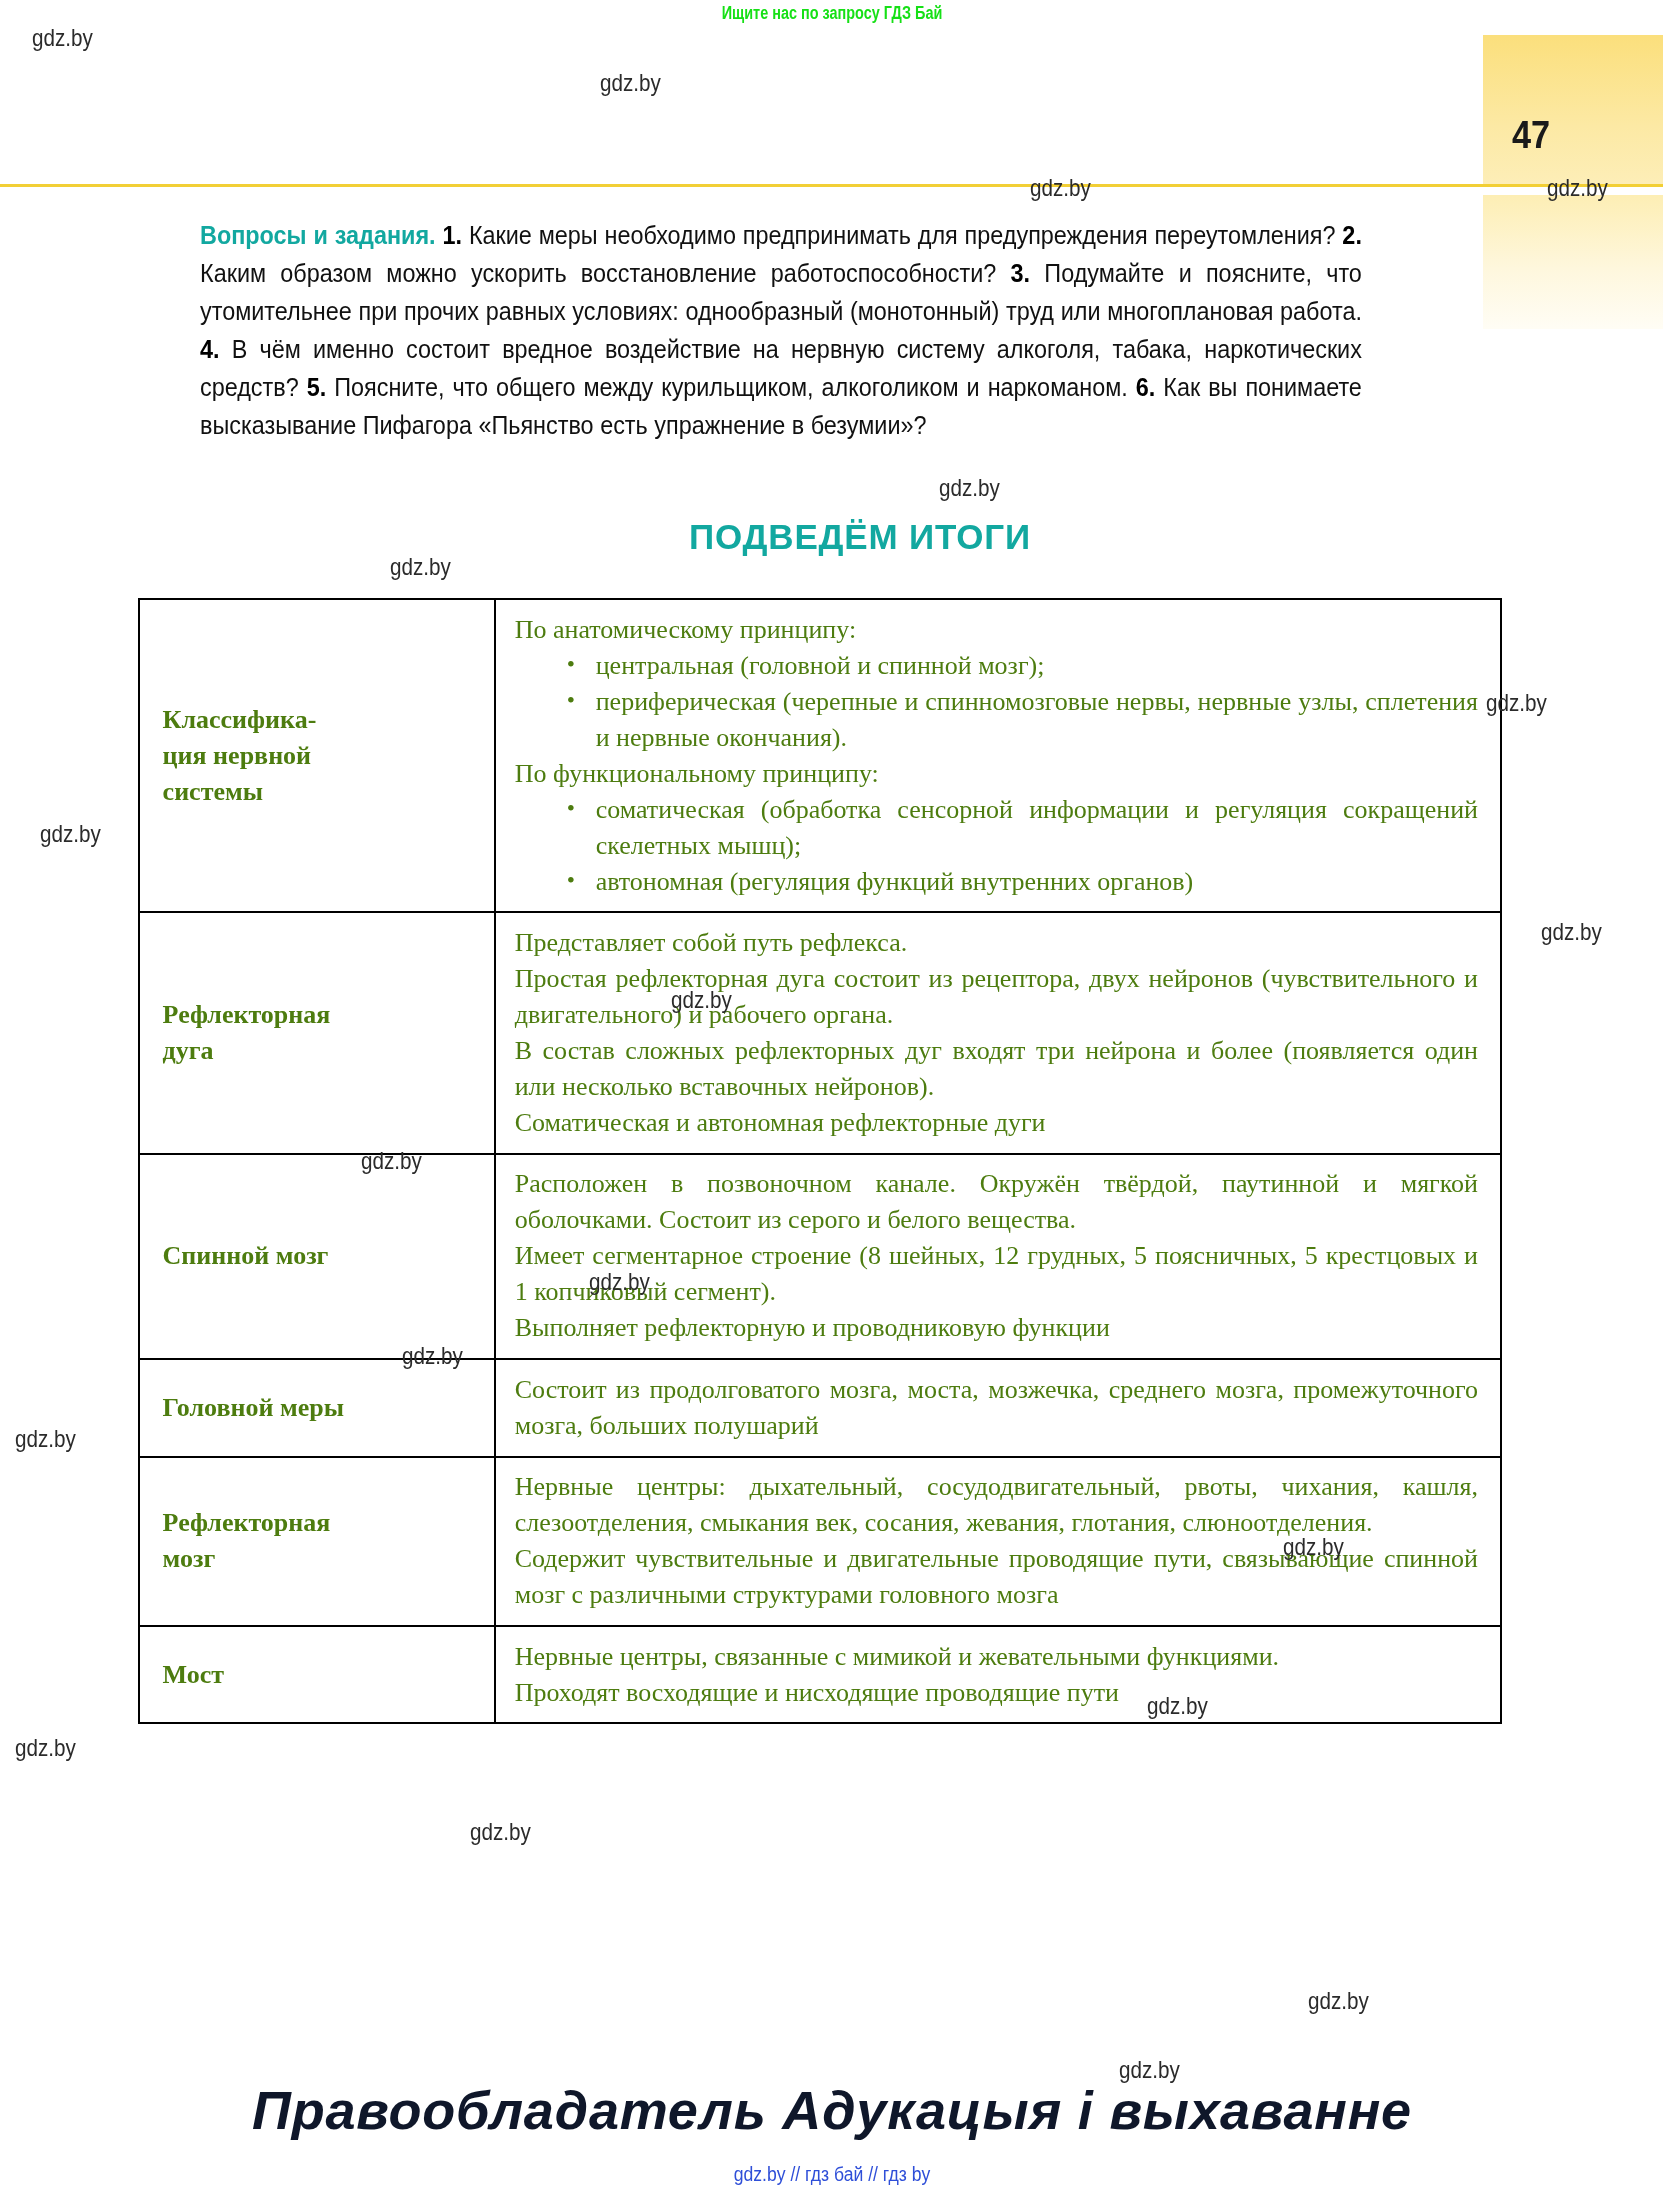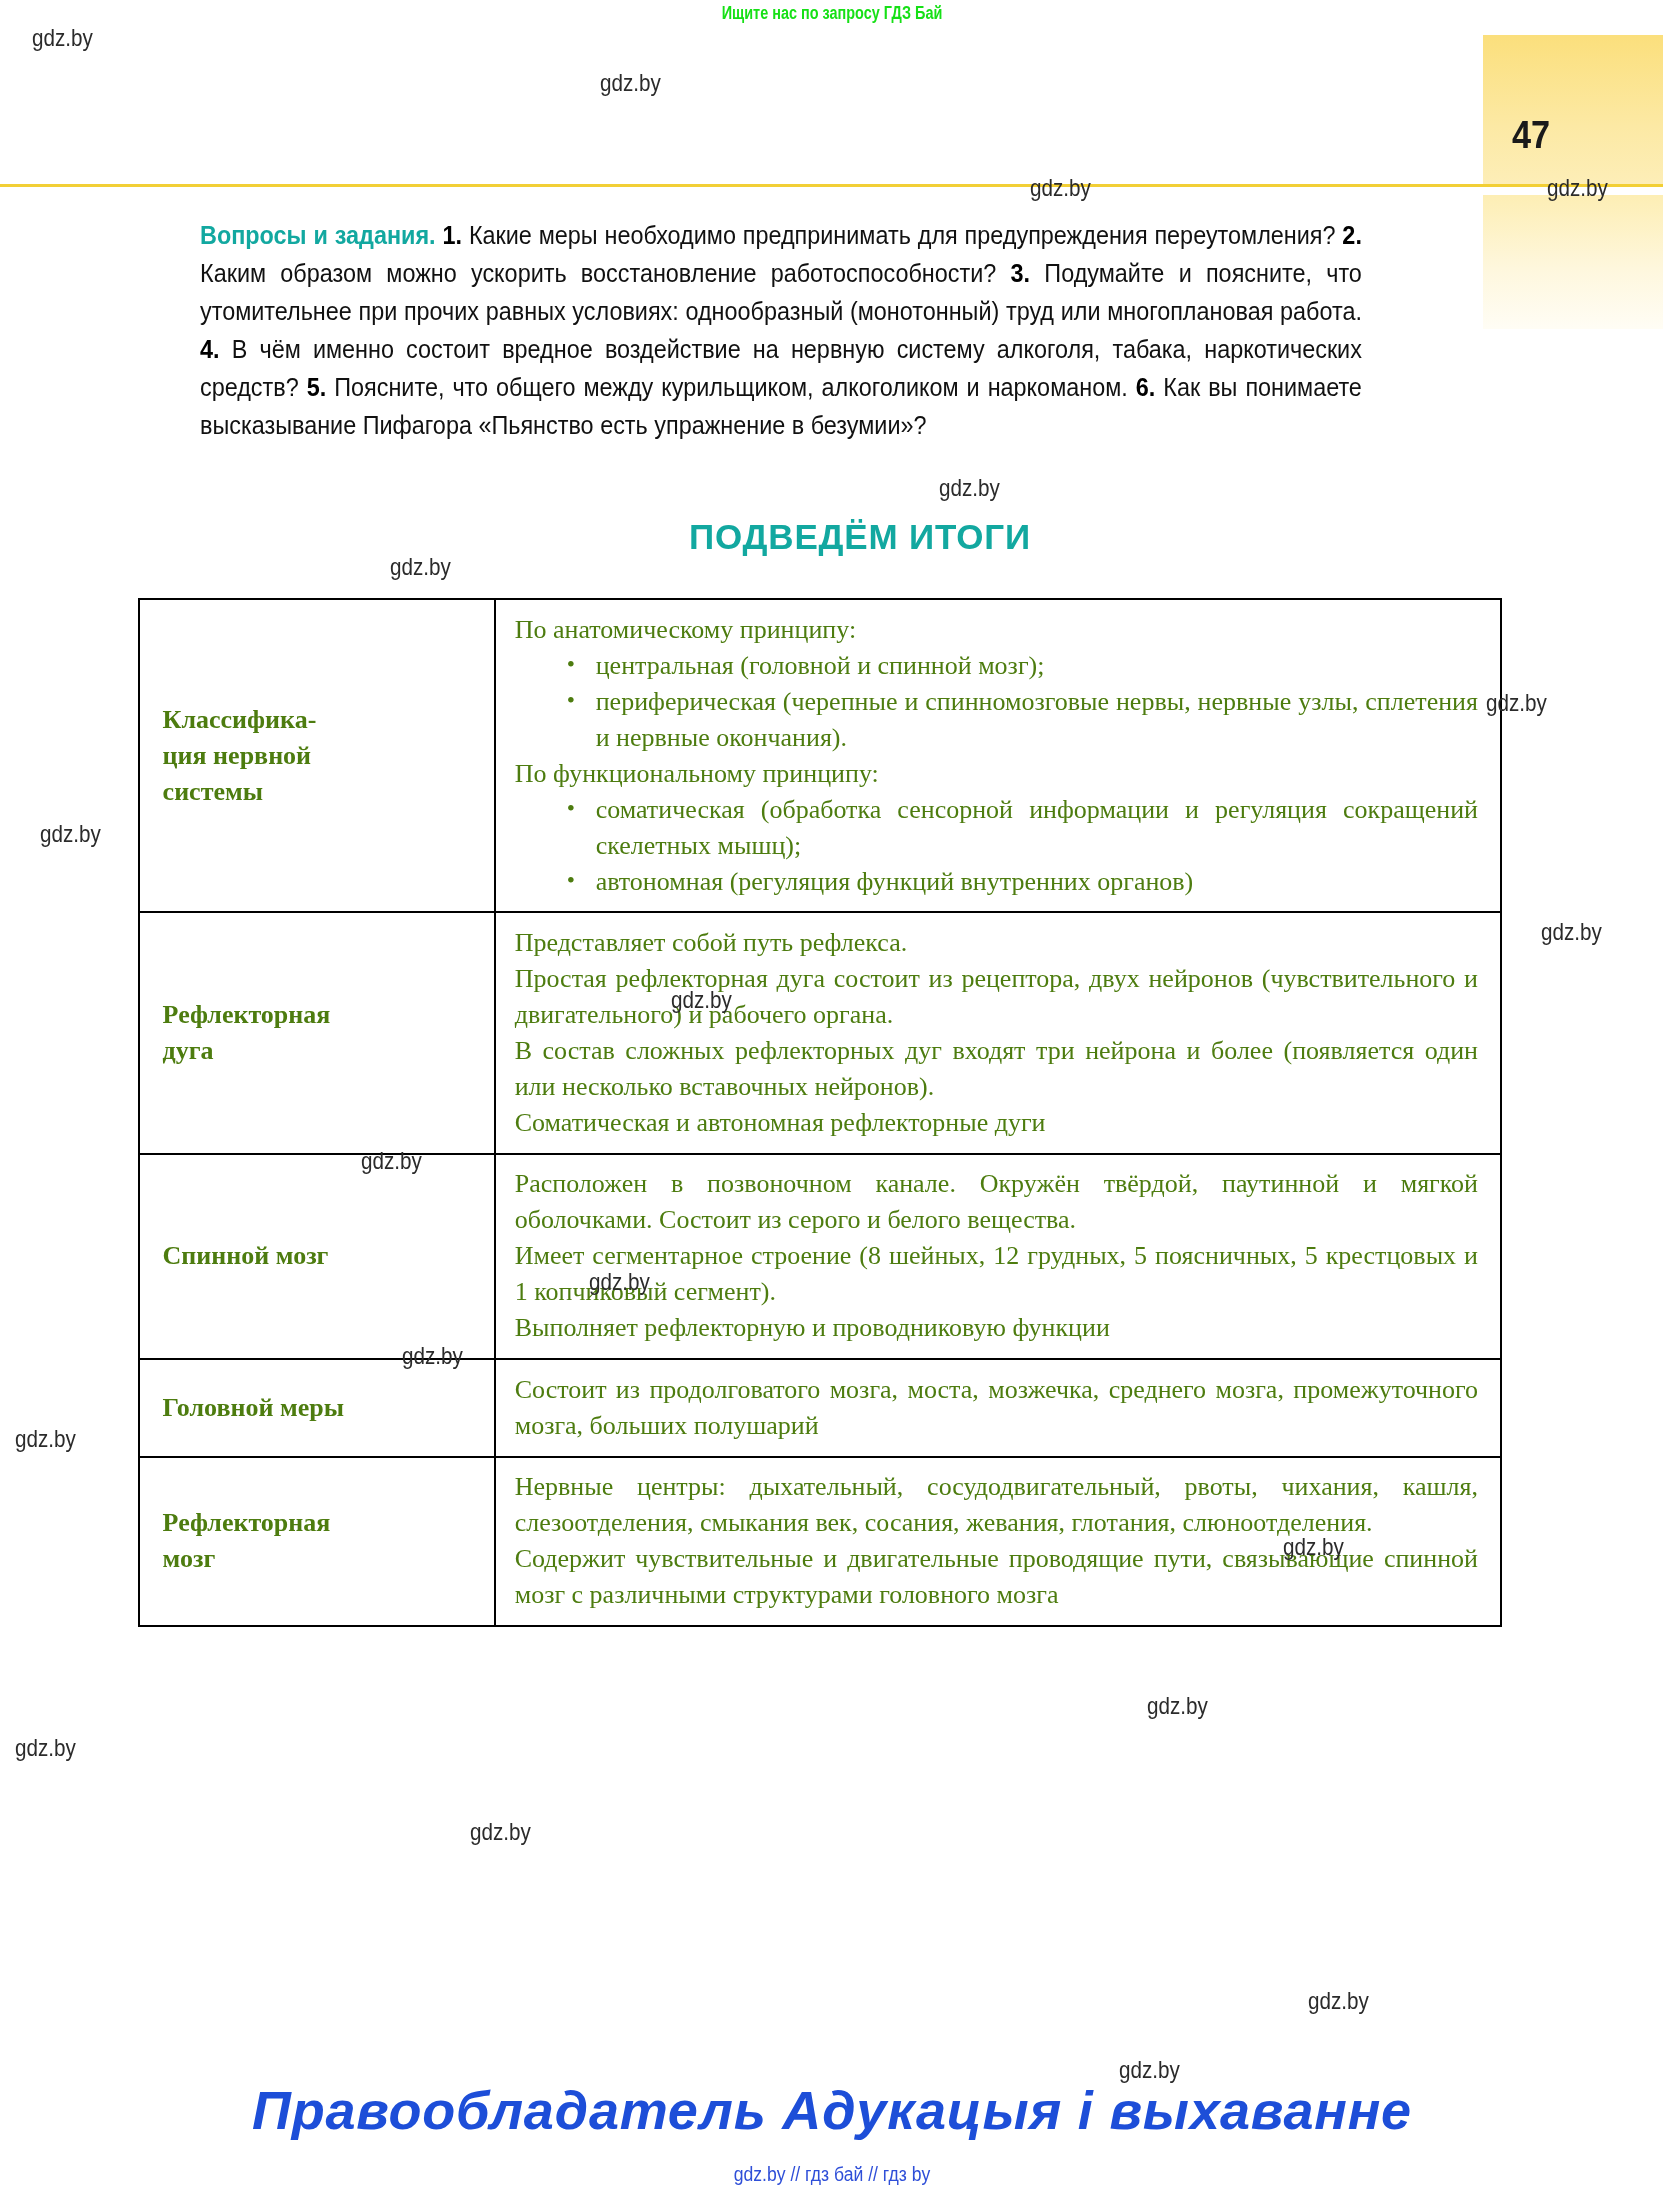--- a/index.html
+++ b/index.html
@@ -169,21 +169,21 @@
   #copyright-watermark {
     position: absolute;
     left: 0;
     top: 2079px;
     width: 1664px;
     text-align: center;
     font-family: "Liberation Sans", sans-serif;
     font-style: italic;
     font-weight: bold;
     font-size: 54px;
-    color: #1d4ed8;
+    color: #0f172a;
     letter-spacing: 0.8px;
   }
   #footer-links {
     position: absolute;
     left: 0;
     top: 2163px;
     width: 1664px;
     text-align: center;
     font-family: "Liberation Sans", sans-serif;
     font-size: 20px;
@@ -258,20 +258,29 @@
         </td>
       </tr>
       <tr>
         <td class="term">
           <span class="def-line">Рефлекторная</span>
           <span class="def-line">мозг</span>
         </td>
         <td class="definition">
           <div class="def-line">Нервные центры: дыхательный, сосудодвигательный, рвоты, чихания, кашля, слезоотделения, смыкания век, сосания, жевания, глотания, слюноотделения.</div>
           <div class="def-line">Содержит чувствительные и двигательные проводящие пути, связывающие спинной мозг с различными структурами головного мозга</div>
+        </td>
+      </tr>
+      <tr>
+        <td class="term">
+          <span class="def-line">Мост</span>
+        </td>
+        <td class="definition">
+          <div class="def-line">Нервные центры, связанные с мимикой и жевательными функциями.</div>
+          <div class="def-line">Проходят восходящие и нисходящие проводящие пути</div>
         </td>
       </tr>
     </tbody>
 </table>
 
 <div id="copyright-watermark">Правообладатель Адукацыя і выхаванне</div>
 <div id="footer-links">gdz.by  //  гдз бай  //  гдз by</div>
 
 <div class="wm" style="left: 32px; top: 23.5px; font-size: 24px;">gdz.by</div>
 <div class="wm" style="left: 600px; top: 69px; font-size: 24px;">gdz.by</div>

